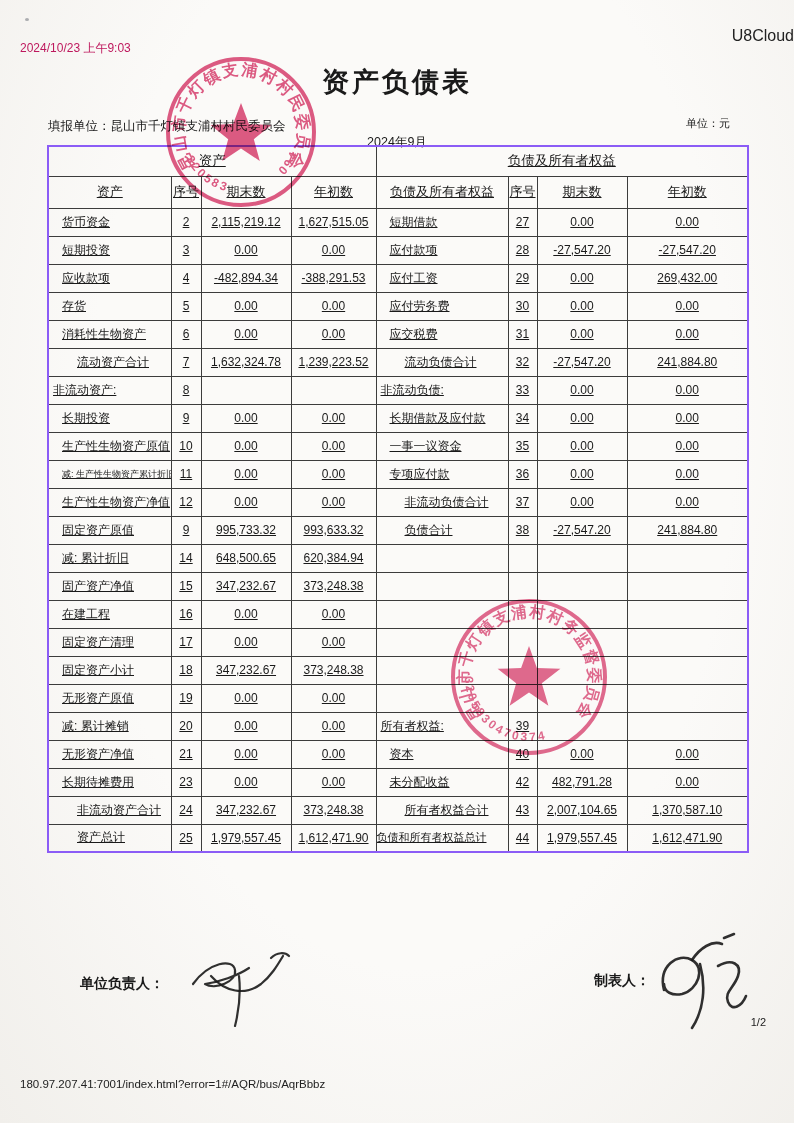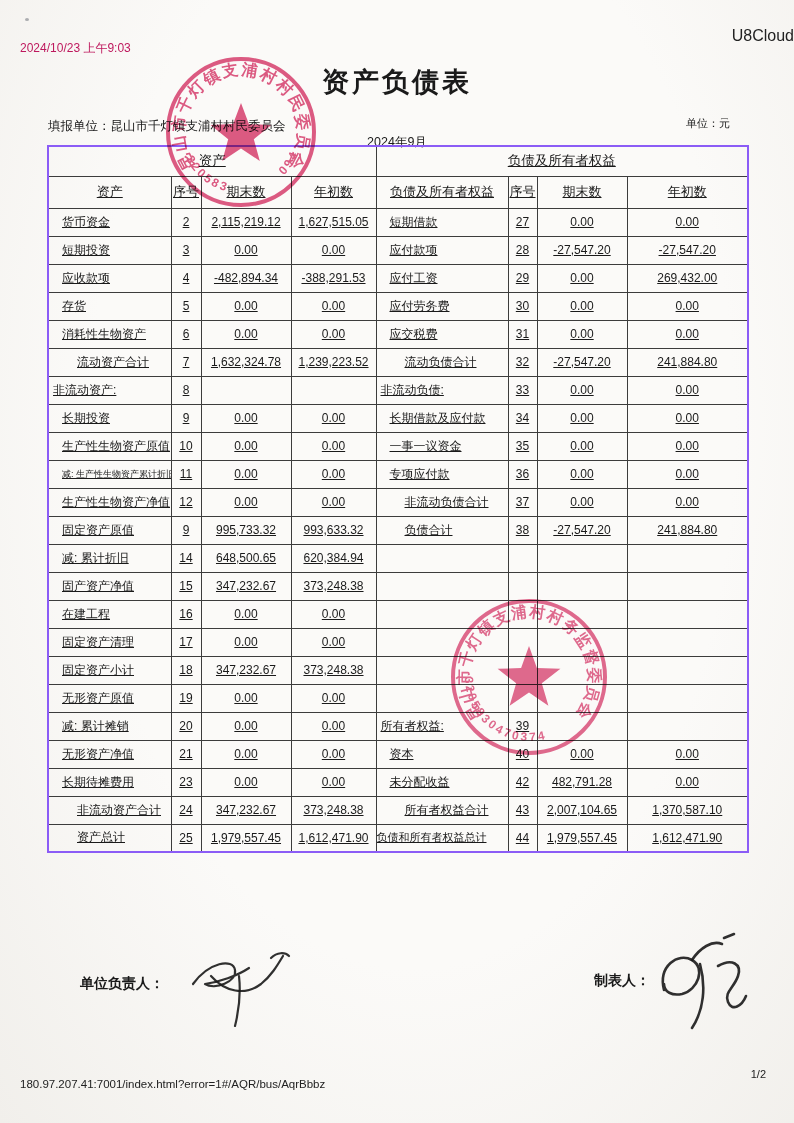--- a/index.html
+++ b/index.html
@@ -41,21 +41,21 @@
   #stamp2 .ring { font-size:15.5px; letter-spacing:1.5px; }
 
   .sig { position:absolute; }
   .sig path { fill:none; stroke:var(--ink); stroke-linecap:round; stroke-linejoin:round; opacity:.9; }
   #sig1 { left:175px; top:942px; } #sig1 path { stroke-width:2.2; }
   #sig2 { left:642px; top:932px; } #sig2 path { stroke-width:2.6; }
   #sig-label1 { left:80px;  top:975px; font-size:14px; font-weight:bold; }
   #sig-label2 { left:594px; top:972px; font-size:14px; font-weight:bold; }
 
   #footer-url { left:20px; top:1078px; font-size:11.5px; color:#222; }
-  #page-no    { right:28px; top:1068px; font-size:11px; color:#222; }
+  #page-no    { right:28px; top:1016px; font-size:11px; color:#222; }
   #speck { left:25px; top:18px; width:4px; height:3px; background:#8b8f94; border-radius:50%; opacity:.7; }
 </style>
 </head>
 <body>
 
 <div class="abs" id="speck"></div>
 <div class="abs" id="datetime">2024/10/23 上午9:03</div>
 <div class="abs" id="apptitle">U8Cloud</div>
 <div class="abs" id="title">资产负债表</div>
 

